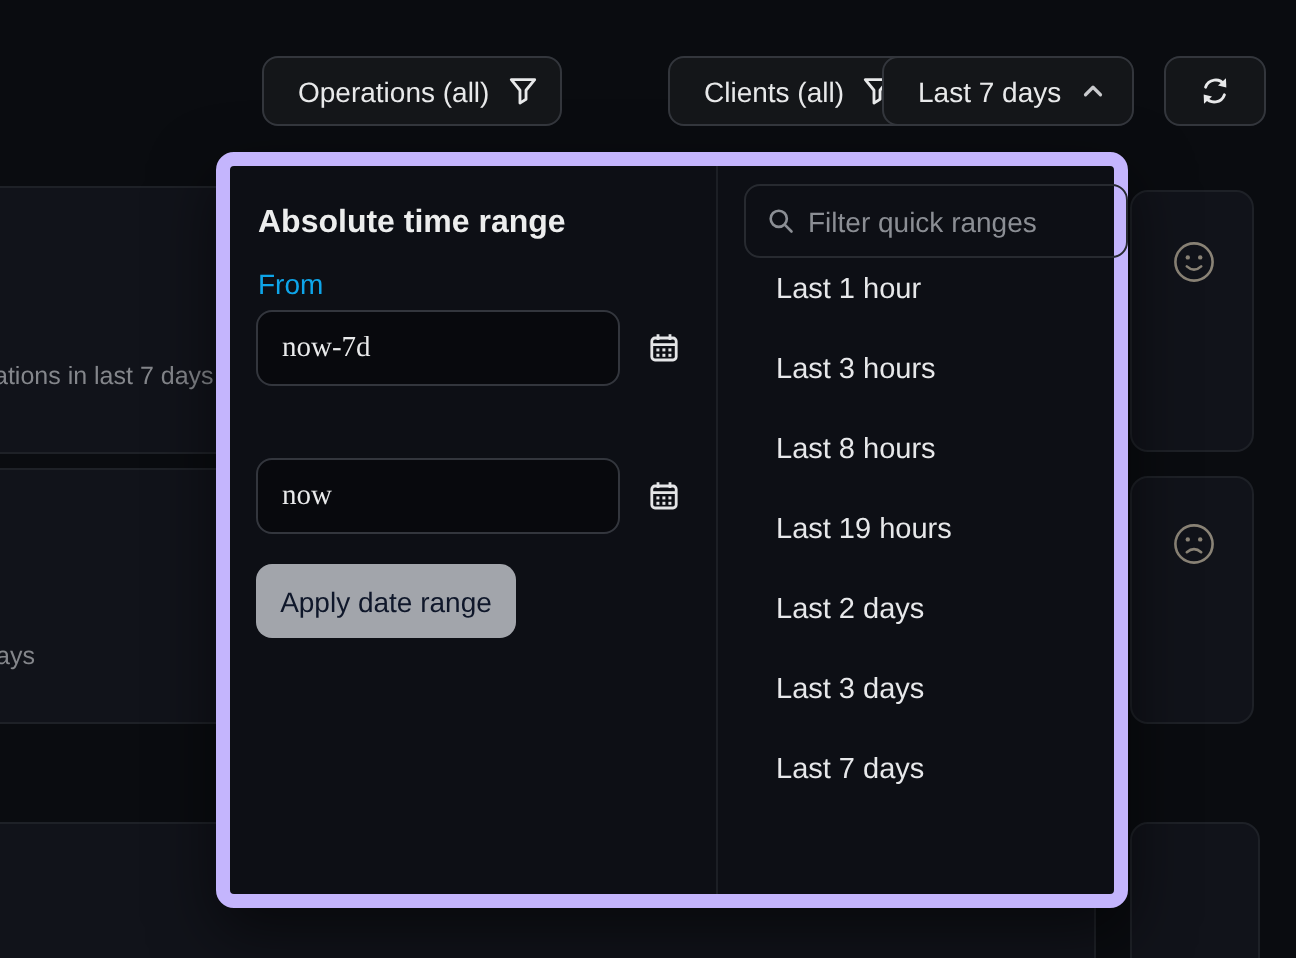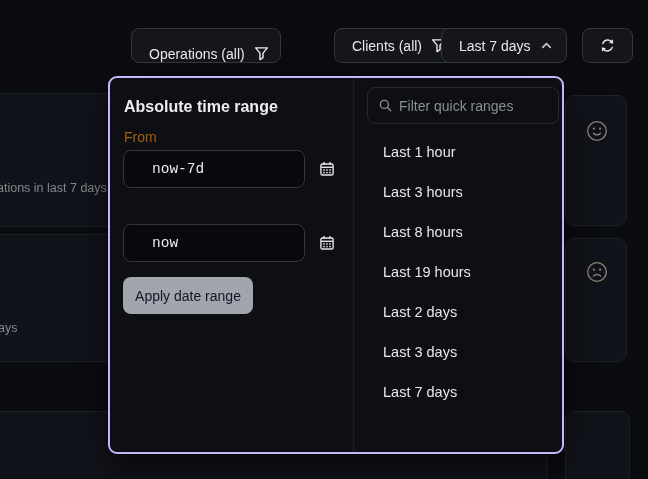--- a/index.html
+++ b/index.html
@@ -34,59 +34,59 @@
     border: 1px solid #33363c;
     border-radius: 8px;
     box-sizing: border-box;
     color: #e8e9ea; font-size: 14px;
     display: flex; align-items: center; justify-content: space-between;
     padding: 0 15px 0 17px;
     gap: 8px; cursor: pointer;
     z-index: 6;
   }
   .topbar-btn .lbl { white-space: nowrap; }
-  .btn-operations { left: 131px; width: 150px; align-items: flex-end; }
+  .btn-operations { left: 131px; width: 150px; }
   .btn-clients    { left: 298px; width: 126px; margin-left: 36px; }
   .btn-timerange  { left: 441px; width: 126px; }
   .btn-refresh    { left: 582px; width: 51px; justify-content: center; padding: 0; }
   .icon { display: inline-flex; align-items: center; justify-content: center; flex: none; }
   
   .tp-panel {
     position: absolute;
     left: 108px; top: 76px; width: 456px; height: 378px;
     background: #0d0f15;
-    border: 2px solid #c4b5fd;
+    border: 7px solid #c4b5fd;
     border-radius: 9px;
     box-sizing: border-box;
     box-shadow: 0 12px 32px rgba(0,0,0,.55);
     z-index: 5;
   }
   .tp-divider {
     position: absolute; left: 243px; top: 0; bottom: 0; width: 1px;
     background: #1c1f25;
   }
   .tp-title {
     position: absolute; left: 14px; top: 20px;
     color: #eceded; font-size: 16px; font-weight: 700;
   }
   .tp-label {
     position: absolute; left: 14px;
-    color: #a16207; font-size: 14px;
+    color: #0ea5e9; font-size: 14px;
   }
   .tp-label-from { top: 51px; }
   .tp-label-to   { top: 126px; margin-top: 36px; }
   .tp-input {
     position: absolute; left: 13px; width: 182px; height: 38px;
     background: #08090d;
     border: 1px solid #33363d;
     border-radius: 8px;
     box-sizing: border-box;
     color: #e9eaeb; font-size: 14.5px;
-    font-family: Liberation Mono, monospace;
-    padding: 0 28px; outline: none;
+    font-family: Liberation Serif, serif;
+    padding: 0 12px; outline: none;
   }
   .tp-input-from { top: 72px; }
   .tp-input-to   { top: 146px; }
   .tp-cal { position: absolute; left: 209px; color: #e4e5e7; cursor: pointer; }
   .tp-cal-from { top: 83px; }
   .tp-cal-to   { top: 157px; }
   .tp-apply {
     position: absolute; left: 13px; top: 199px; width: 130px; height: 37px;
     background: #a2a5ab; border: none; border-radius: 8px;
     color: #0f172a; font-size: 14px;
@@ -98,21 +98,21 @@
     width: 100%; height: 100%;
     background: transparent;
     border: 1px solid #272a30; border-radius: 8px;
     box-sizing: border-box;
     color: #e8e9ea; font-size: 14px;
     font-family: "Liberation Sans", sans-serif;
     padding: 0 10px 0 31px; outline: none;
   }
   .tp-search::placeholder { color: #8b8e94; opacity: 1; }
   .tp-search-icon { position: absolute; left: 11px; top: 11px; color: #8b8e94; }
-  .tp-quick-list { position: absolute; left: 244px; top: 54px; width: 212px; }
+  .tp-quick-list { position: absolute; left: 244px; top: 42px; width: 212px; }
   .tp-quick-item {
     height: 40px; display: flex; align-items: center;
     padding-left: 29px;
     color: #e7e8ea; font-size: 14.5px;
     cursor: pointer; border-radius: 4px;
   }
   svg { display: block; }
 </style>
 </head>
 <body>

